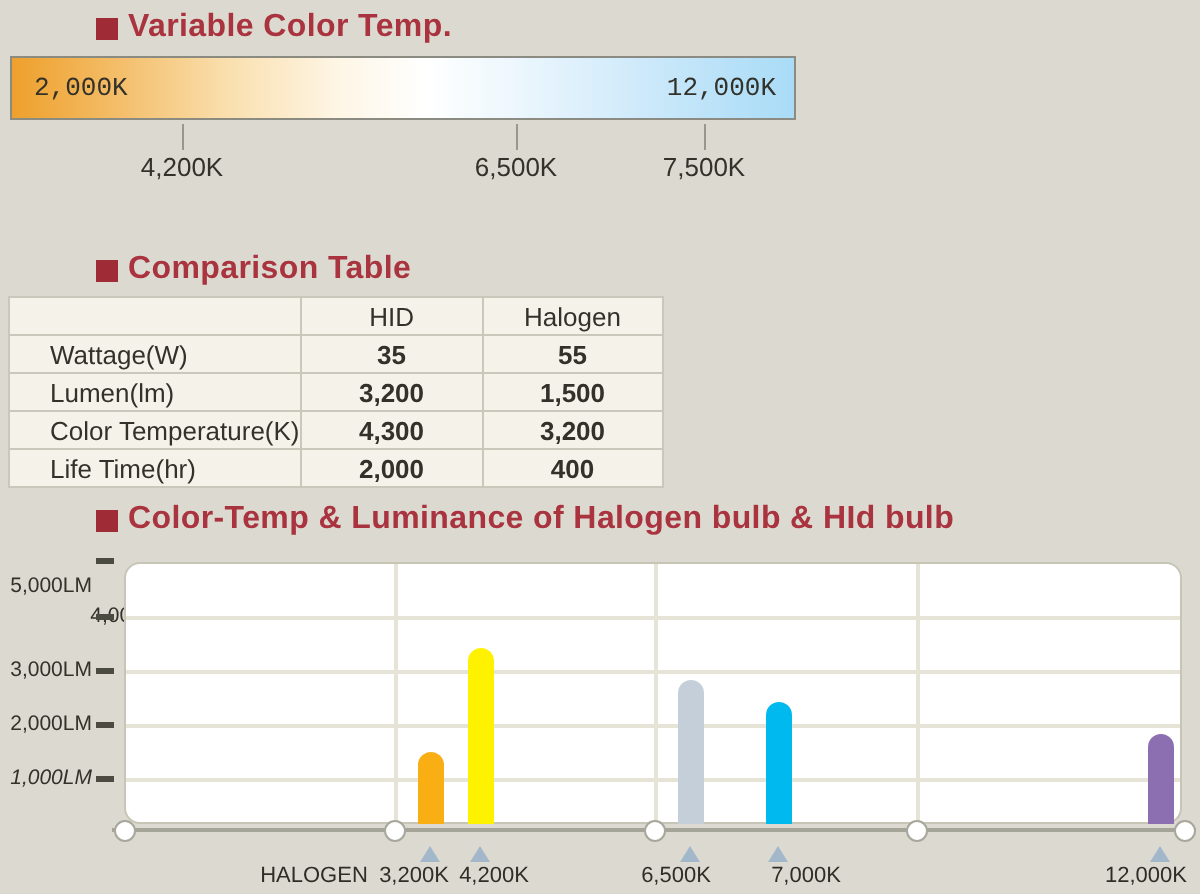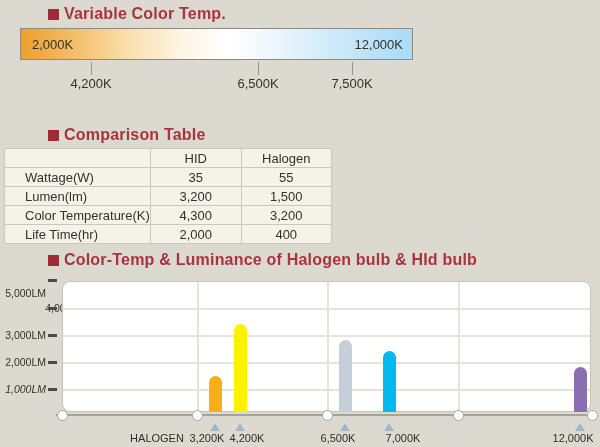--- a/index.html
+++ b/index.html
@@ -4,37 +4,37 @@
 <style>
   html,body{margin:0;padding:0;}
   body{font-family:"Liberation Sans",sans-serif;}
   #stage{position:relative;width:600px;height:447px;background:#DCDAD0;overflow:hidden;}
 
   .sec-header{position:absolute;display:flex;align-items:center;gap:5px;
     color:#A9333E;font-size:16px;font-weight:bold;letter-spacing:.2px;white-space:nowrap;margin-left:42px;}
   .bullet{width:11px;height:11px;background:#9E2B36;display:inline-block;flex:0 0 auto;}
 
   
-  #grad-bar{position:absolute;left:20px;top:28px;width:391px;height:30px;
+  #grad-bar{position:absolute;left:5px;top:28px;width:391px;height:30px;
     border:1px solid #8C8B82;
     background:linear-gradient(to right,#EEA02C 0%,#F3BA62 12%,#FAE0B0 28%,#FEF6E6 42%,
-      #FFFFFF 53%,#EDF7FD 64%,#CFEAFA 80%,#B5E0F8 93%,#AADCF7 100%);}
+      #FFFFFF 53%,#EDF7FD 64%,#CFEAFA 80%,#B5E0F8 93%,#AADCF7 100%);font-family:Liberation Mono, monospace;}
   .grad-label{position:absolute;top:50%;transform:translateY(-50%);
     font-size:13px;color:#33322A;}
   #grad-label-left{left:11px;}
   #grad-label-right{right:9px;}
   .scale-tick-line{position:absolute;top:62px;width:1px;height:13px;background:#98978D;}
   .scale-tick-label{position:absolute;top:76px;transform:translateX(-50%);
     font-size:13px;color:#33322A;white-space:nowrap;}
 
   
   #cmp-table{position:absolute;left:4px;top:148px;border-collapse:collapse;table-layout:fixed;border-radius:10px;}
   #cmp-table td{border:1px solid #C9C8BB;background:#F4F2E9;height:18px;
     font-size:13px;color:#33322A;padding:0 0 0 20px;white-space:nowrap;}
-  #cmp-table td.val{text-align:center;padding:0;}
+  #cmp-table td.val{text-align:center;padding:0;font-weight:bold;}
   #cmp-table tr.hdr td{text-align:center;padding:0;}
 
   
   #panel{position:absolute;left:62px;top:281px;width:529px;height:131px;
     background:#FFFFFF;border:1px solid #C6C5B6;border-radius:8px;box-sizing:border-box;}
   .grid-h{position:absolute;left:0;width:100%;height:2px;background:#E6E3D7;}
   .grid-v{position:absolute;top:0;height:100%;width:2px;background:#E6E3D7;}
   .ytick-label{position:absolute;width:46px;left:0;text-align:right;
     font-size:10.5px;color:#33322A;white-space:nowrap;}
   .ytick-dash{position:absolute;left:48px;width:9px;height:3px;background:#4B4B41;}

